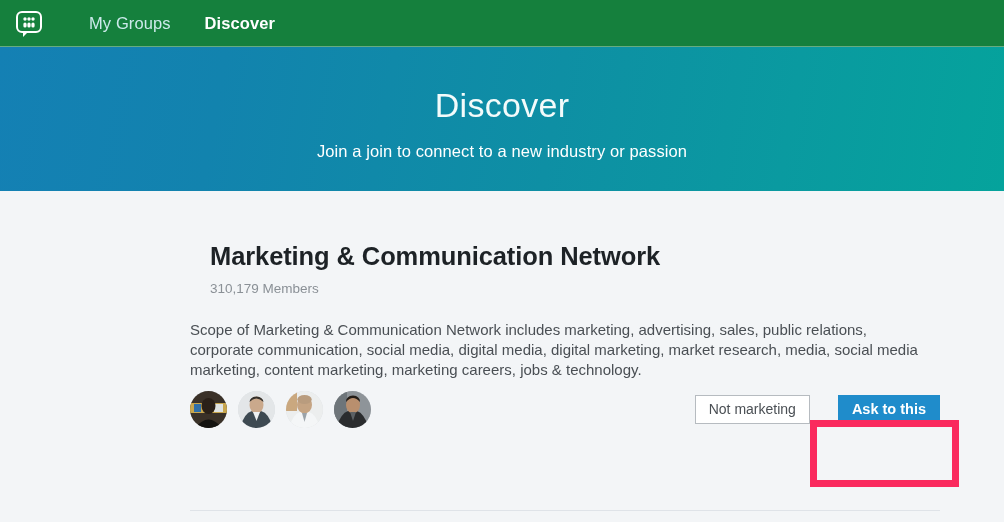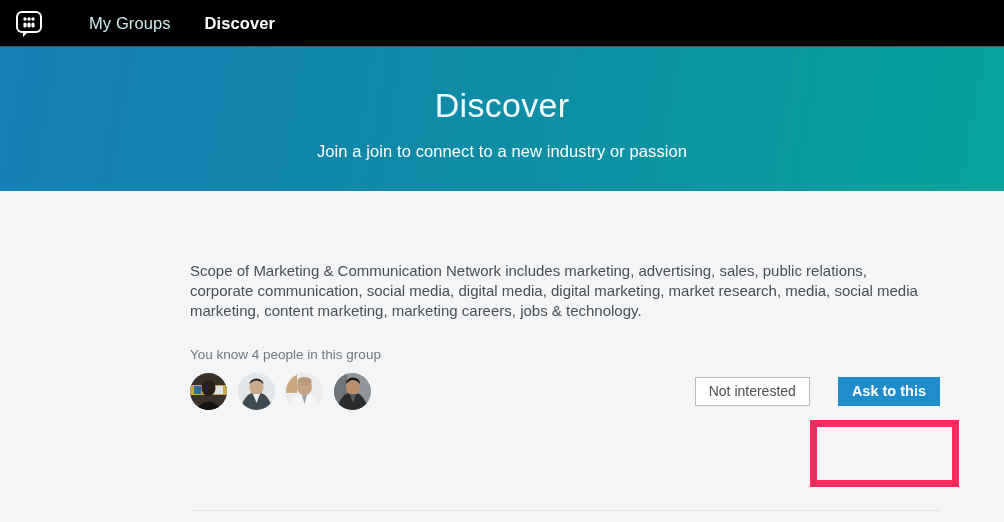--- a/index.html
+++ b/index.html
@@ -15,21 +15,21 @@
     background: #f3f5f7;
     position: relative;
   }
 
   
   #topnav {
     position: absolute;
     top: 0; left: 0;
     width: 1004px;
     height: 47px;
-    background: #000000;
+    background: #15803d;
     display: flex;
     align-items: center;
   }
   #topnav::after {
     content: "";
     position: absolute;
     left: 0; right: 0; bottom: 0;
     height: 1px;
     background: rgba(255,255,255,0.35);
   }
@@ -290,26 +290,29 @@
   <div id="hero-sub">Join a join to connect to a new industry or passion</div>
 </div>
 
 <div id="content">
 
   <div id="group-card">
 
     <div class="group-head">
 
 
+      <div class="group-headtext">
+        <div id="group-name">Marketing &amp; Communication Network</div>
+        <div id="group-members">310,179 Members</div>
+      </div>
 
     </div>
 
     <div id="group-desc">Scope of Marketing &amp; Communication Network includes marketing, advertising, sales, public relations, corporate communication, social media, digital media, digital marketing, market research, media, social media marketing, content marketing, marketing careers, jobs &amp; technology.</div>
 
-    <div id="know-label">You know 4 people in this group</div>
 
     <div class="bottom-row">
 
       <div class="avatars">
 
         <div class="avatar">
           <svg width="37" height="37" viewBox="0 0 37 37">
             <rect width="37" height="37" fill="#3a3128"></rect>
             <rect x="0" y="12" width="37" height="10" fill="#c8a64e"></rect>
             <rect x="4" y="13" width="7" height="8" fill="#2f6fa8"></rect>
@@ -347,21 +350,21 @@
             <path d="M2 37 Q7 22 14 20 L23 20 Q30 22 35 37 Z" fill="#2a2c2e"></path>
             <ellipse cx="19" cy="14" rx="7" ry="8.5" fill="#b98f6e"></ellipse>
             <path d="M12 11 Q19 3 26 11 Q26 5 19 4.5 Q12 5 12 11 Z" fill="#241c16"></path>
             <path d="M16 21 L19 30 L22 21 Z" fill="#5c6165"></path>
           </svg>
         </div>
 
       </div>
 
       <div class="actions">
-        <button id="btn-not-interested">Not interested</button>
+        <button id="btn-not-interested">Not marketing</button>
         <button id="btn-ask-to-join">Ask to this</button>
       </div>
 
     </div>
 
   </div>
 
   <div id="card-divider"></div>
 
 </div>

